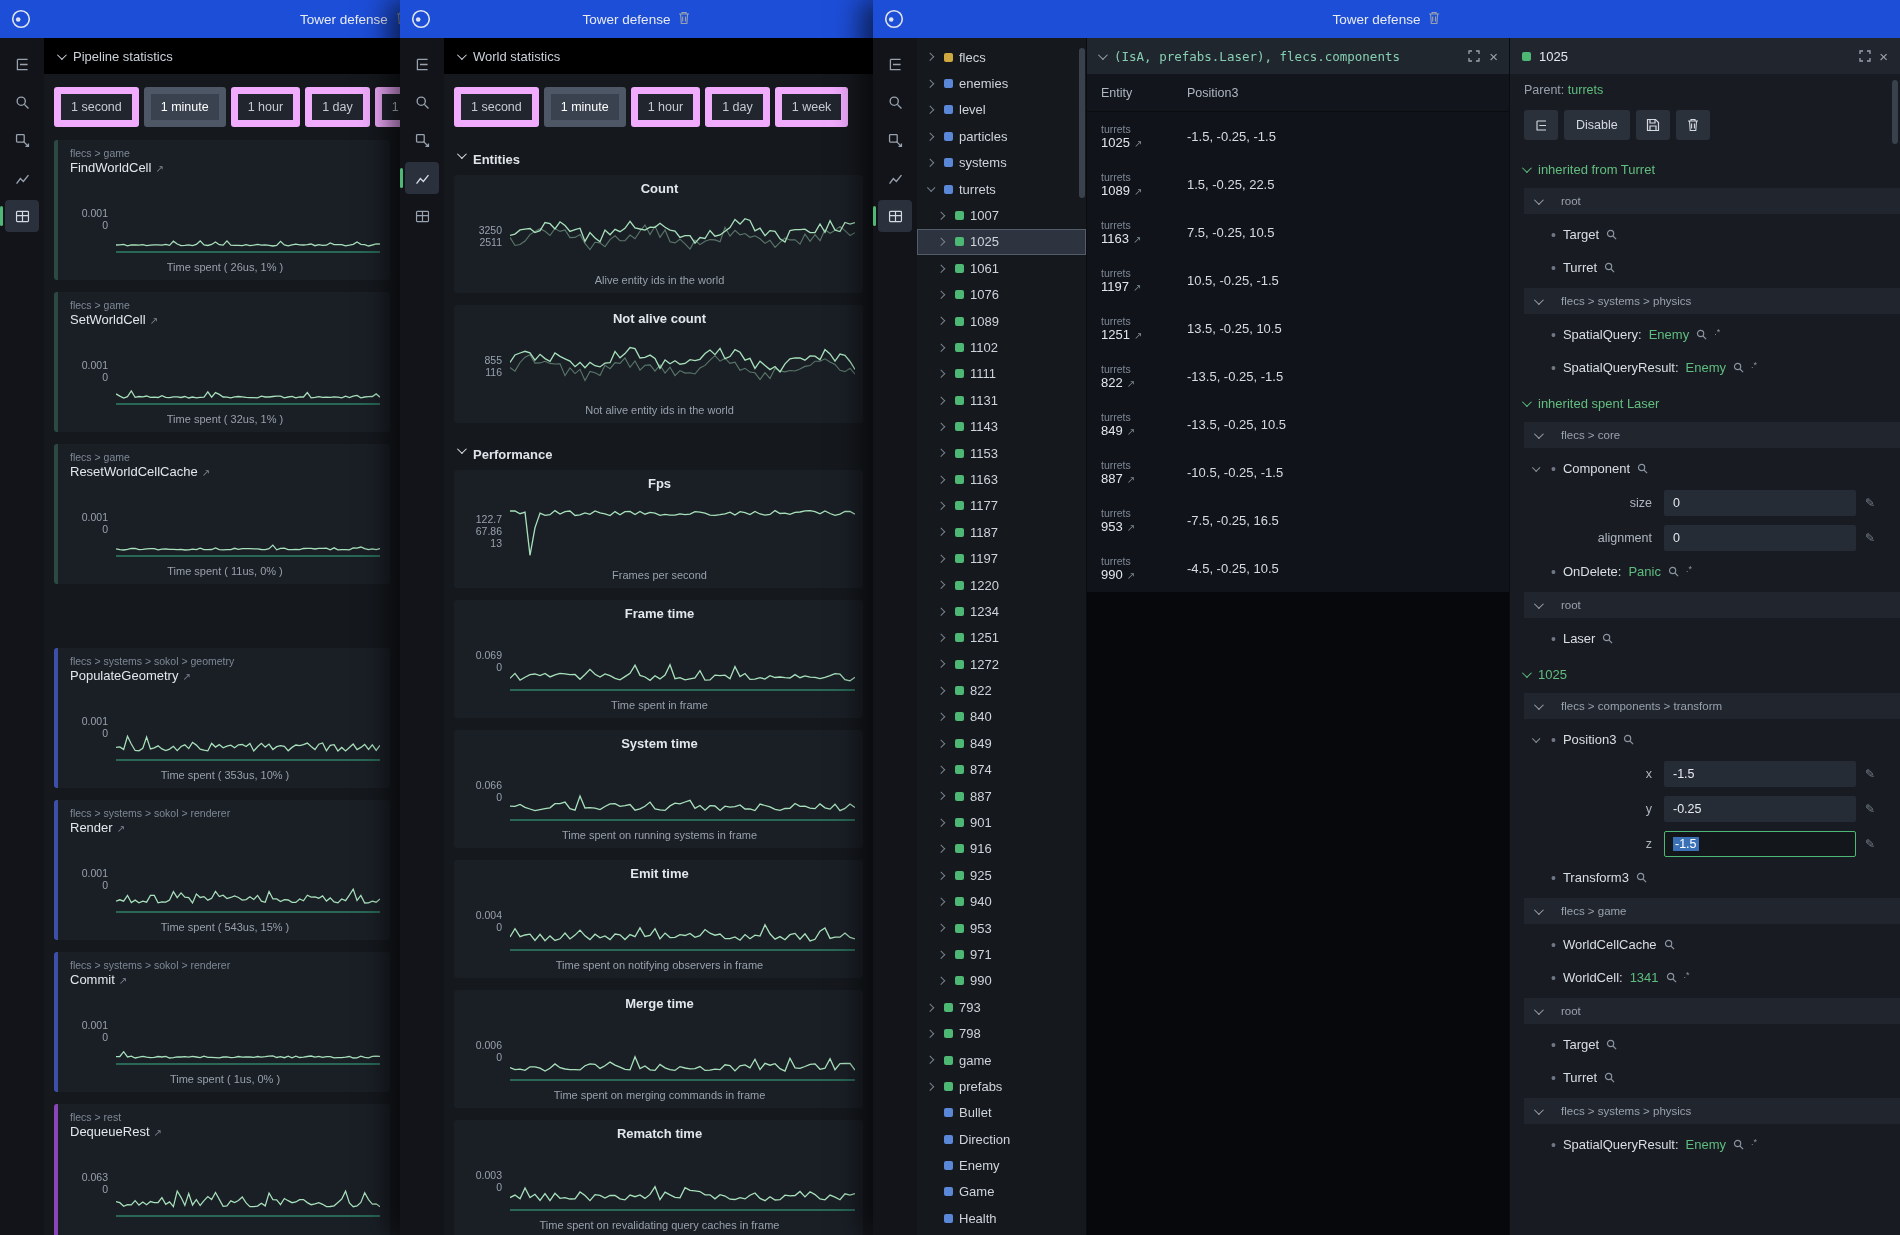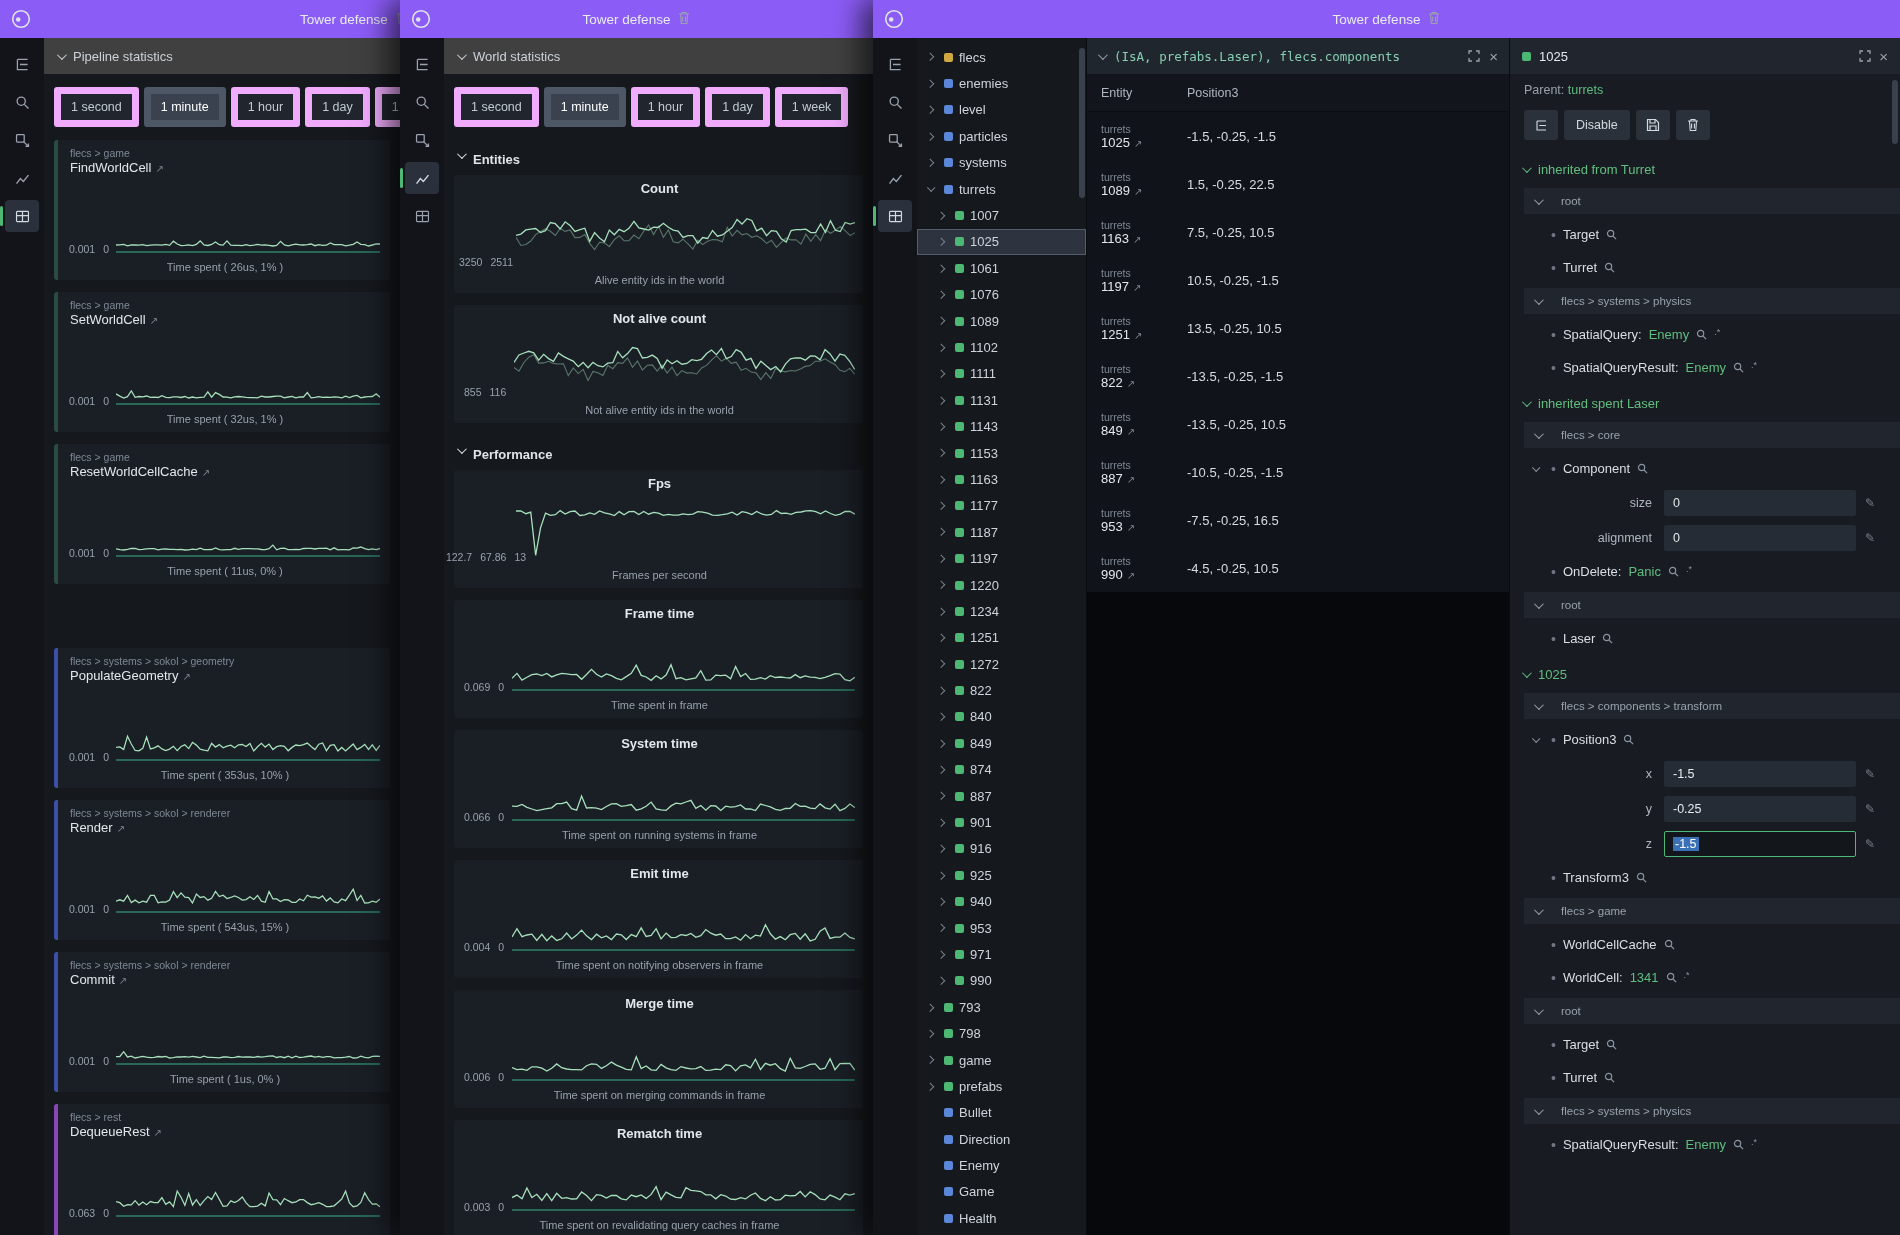--- a/index.html
+++ b/index.html
@@ -5,56 +5,56 @@
   *{margin:0;padding:0;box-sizing:border-box}
   html,body{width:1900px;height:1235px;overflow:hidden;background:#0b0d10;
     font-family:"Liberation Sans",sans-serif;color:#d7dce3}
   body{position:relative}
 
   .win{position:absolute;top:0;height:1235px;background:#15181d;display:flex;flex-direction:column;overflow:hidden}
   #w1{left:0;width:400px}
   #w2{left:400px;width:473px;box-shadow:-12px 0 26px rgba(0,0,0,.6)}
   #w3{left:873px;width:1027px;box-shadow:-12px 0 26px rgba(0,0,0,.6)}
 
-  .titlebar{height:38px;flex:0 0 38px;background:#8b5cf6;position:relative;overflow:hidden}
+  .titlebar{height:38px;flex:0 0 38px;background:#1d4ed8;position:relative;overflow:hidden}
   .logo{position:absolute;left:10px;top:8px}
   .tb-title{position:absolute;top:0;height:38px;display:flex;align-items:center;gap:8px;
     color:#e8ecf1;font-size:13.5px;white-space:nowrap}
   .tb-center{left:50%;transform:translateX(-50%)}
   .tb-off{left:300px}
 
   .win-body{flex:1;display:flex;min-height:0}
   .iconbar{width:44px;flex:0 0 44px;background:#121419;display:flex;flex-direction:column;
     align-items:center;padding-top:10px;gap:6px}
   .ic{width:34px;height:32px;display:flex;align-items:center;justify-content:center;
     border-radius:4px;color:#99a2ae;position:relative;cursor:pointer}
   .ic.active{background:#2a313c;color:#d3dae2}
   .ic.active::before{content:"";position:absolute;left:-5px;top:6px;width:3px;height:20px;background:#4eb877;border-radius:2px}
 
   .panel{flex:1;min-width:0;display:flex;flex-direction:column;background:#15181d;overflow:hidden}
-  .panel-header{height:36px;flex:0 0 36px;background:#404040;display:flex;align-items:center;gap:9px;
+  .panel-header{height:36px;flex:0 0 36px;background:#000000;display:flex;align-items:center;gap:9px;
     padding:0 13px;color:#ccd2da;font-size:13px}
   .chev{display:inline-block;width:7px;height:7px;border-right:1.5px solid currentColor;border-bottom:1.5px solid currentColor}
   .chev.down{transform:rotate(45deg) translateY(-2px)}
   .chev.right{transform:rotate(-45deg)}
 
   .ranges{display:flex;gap:5px;padding:13px 10px;flex:0 0 auto}
   .rbtn{font-size:12.5px;font-family:inherit;color:#c3cad2;background:#21262e;border:7px solid #f0abfc;
     border-radius:3px;padding:6px 10px;cursor:pointer;white-space:nowrap}
   .rbtn.active{background:#3a424f;color:#fff;border-color:#4d5766}
 
   .cards{flex:1;overflow:hidden}
   .card{position:relative;margin:0 10px 12px;background:#1a1f26;border-radius:3px;
     padding:7px 10px 5px 16px}
   .card .strip{position:absolute;left:0;top:0;bottom:0;width:4px;border-radius:3px 0 0 3px}
   .bc{font-size:10.5px;color:#7e8895;height:13px;white-space:nowrap;overflow:hidden}
   .cname{font-size:13px;color:#e2e7ed;height:19px;cursor:pointer;white-space:nowrap}
   .ext{color:#7e8895;font-size:10px;margin-left:4px}
   .chart-row{display:flex;margin-top:4px;align-items:stretch}
-  .ylabels{width:46px;flex:0 0 46px;display:flex;flex-direction:row;justify-content:center;gap:8px;
+  .ylabels{width:46px;flex:0 0 46px;display:flex;flex-direction:column;justify-content:center;
     align-items:flex-end;padding-right:8px;color:#98a1ad;font-size:10.5px}
   .csvg{flex:1;min-width:0}
   .caption{text-align:center;font-size:11px;color:#97a0ab;margin-top:6px;height:14px;
     white-space:nowrap;overflow:hidden}
   .spacer{height:52px}
 
   .card2{padding:6px 8px 5px 10px}
   .ctitle{text-align:center;font-size:13px;font-weight:bold;color:#e2e7ed;height:19px}
   .sec-hdr{display:flex;align-items:flex-start;gap:9px;padding:12px 13px 8px;color:#dfe4ea;
     font-size:13px;font-weight:bold}

